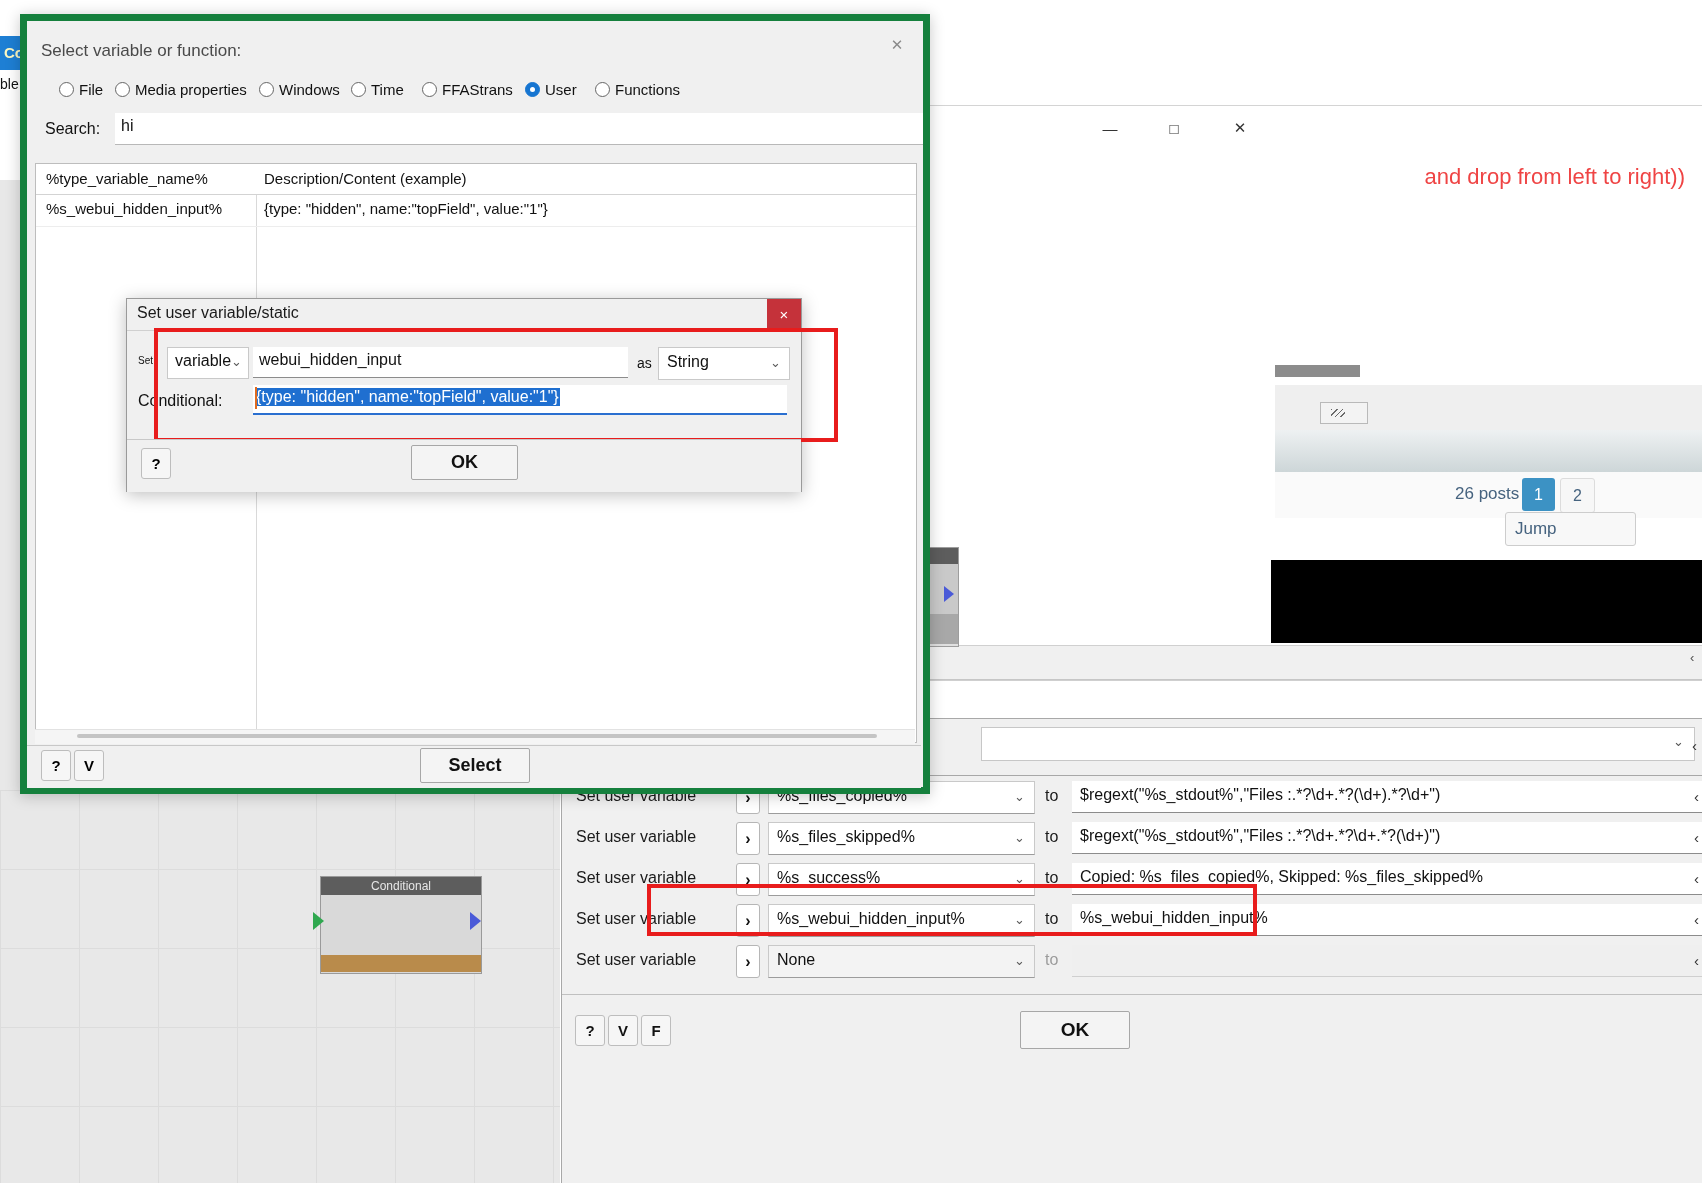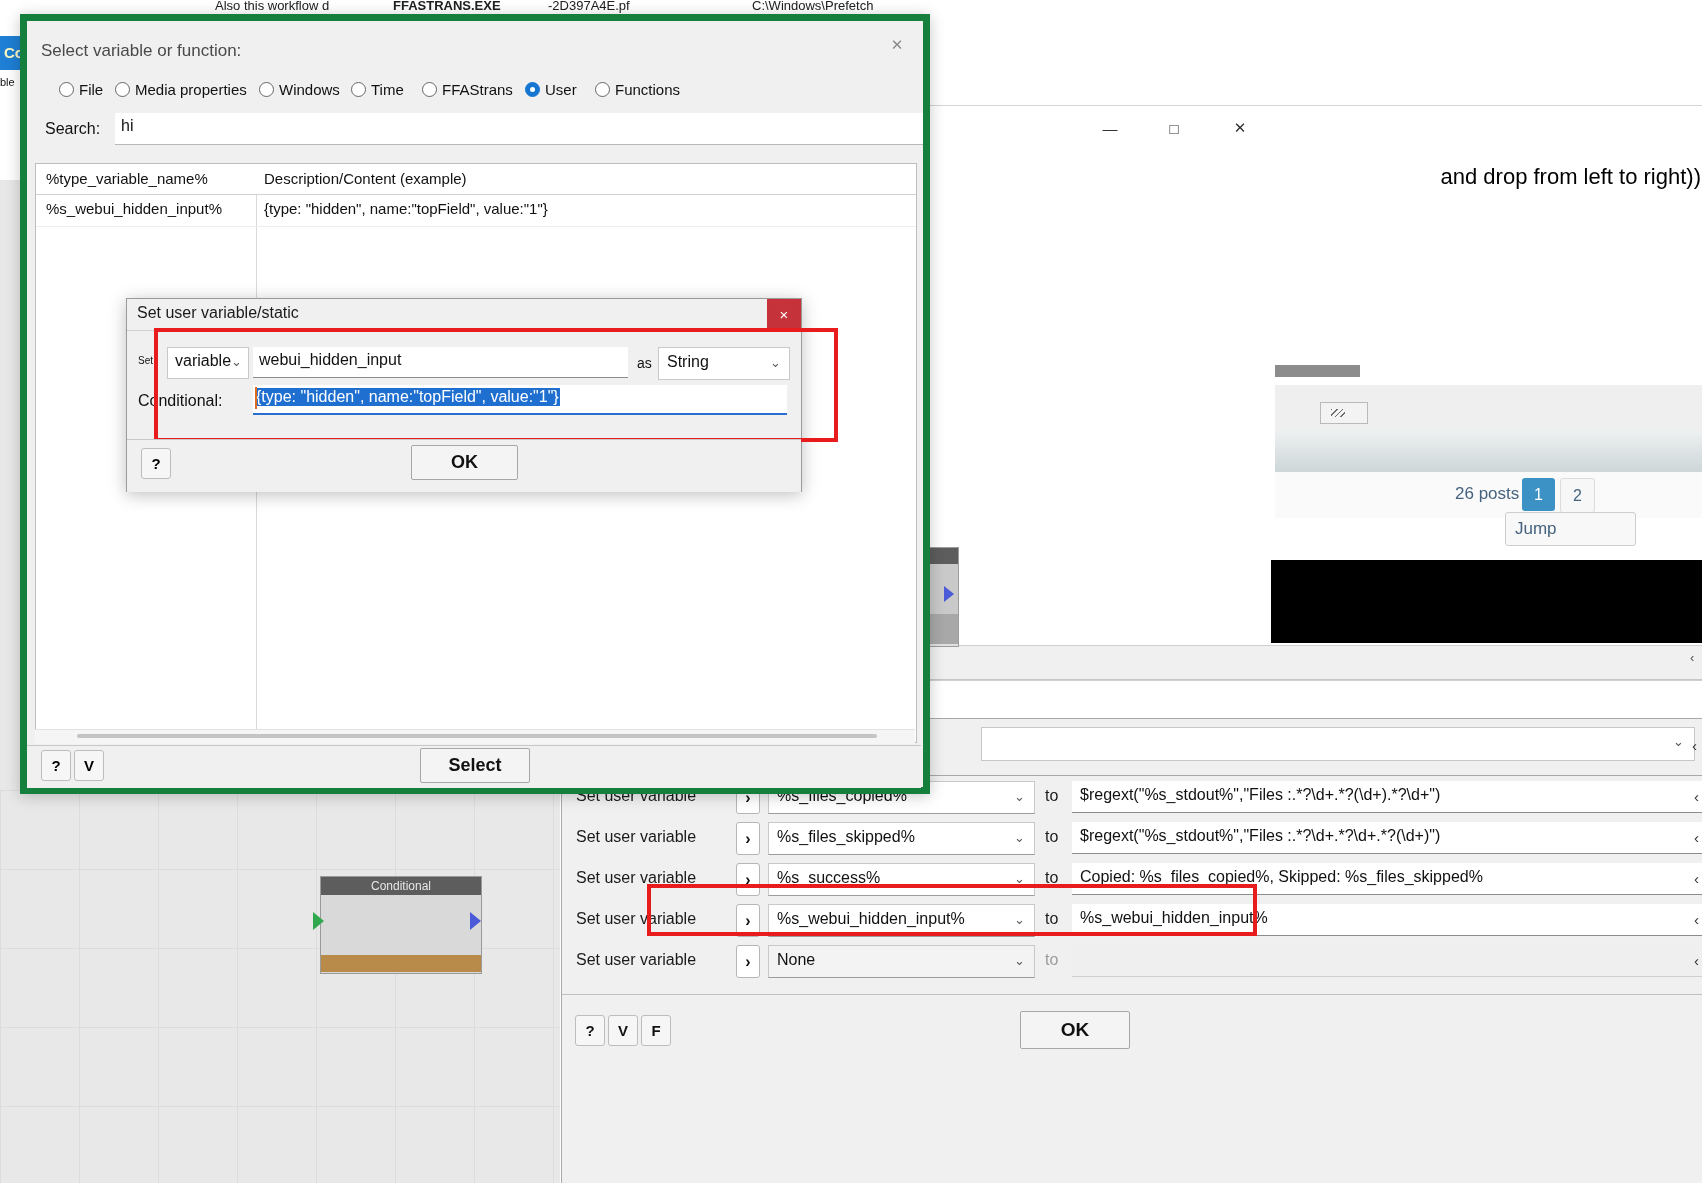--- a/index.html
+++ b/index.html
@@ -11,31 +11,31 @@
   }
 
   
   #desktop{position:absolute;inset:0;background:#ffffff;}
 
   #topstrip{position:absolute;left:0;top:0;width:1702px;height:14px;background:#ffffff;overflow:hidden;}
   #topstrip .t{position:absolute;white-space:nowrap;font-size:13px;color:#202020;top:-2px;}
 
   #blue-tab{position:absolute;left:0;top:36px;width:22px;height:34px;background:#1e7fd4;}
   #blue-tab span{color:#fef9c3;font-size:15px;font-weight:bold;padding-left:4px;display:block;line-height:34px;}
-  #left-word{position:absolute;left:0;top:76px;font-size:11px;color:#111;}
+  #left-word{position:absolute;left:0;top:76px;font-size:14px;color:#111;}
 
   
   #browser{position:absolute;left:905px;top:105px;width:797px;height:575px;background:#ffffff;border:1px solid #cfcfcf;border-top:none;}
   #browser-titlebar{position:absolute;left:905px;top:105px;width:797px;height:47px;background:#ffffff;border:1px solid #d4d4d4;border-bottom:none;}
   .winbtn{position:absolute;top:105px;width:46px;height:46px;display:flex;align-items:center;justify-content:center;font-size:15px;color:#333;}
   #wb-min{left:1087px;}
   #wb-max{left:1151px;}
   #wb-close{left:1217px;}
   #browser-head{position:absolute;left:906px;top:152px;width:795px;height:60px;background:#fff;}
-  #browser-head .hd{position:absolute;right:0;top:12px;font-size:22px;color:#000000;white-space:nowrap;}
+  #browser-head .hd{position:absolute;right:16px;top:12px;font-size:22px;color:#ef4444;white-space:nowrap;}
 
   #page-grey{position:absolute;left:906px;top:212px;width:795px;height:455px;background:#ffffff;}
   #grey-bar{position:absolute;left:1275px;top:365px;width:85px;height:12px;background:#8c8c8c;}
   #grey-row{position:absolute;left:1275px;top:385px;width:427px;height:45px;background:#efefef;border-bottom:1px solid #d9d9d9;}
   #resize-grip{position:absolute;left:1320px;top:402px;width:46px;height:20px;border:1px solid #b9b9b9;background:#f3f3f3;}
   #resize-grip::after{content:"";position:absolute;left:10px;top:6px;width:14px;height:8px;
      background:repeating-linear-gradient(135deg,#6a6a6a 0 1px,transparent 1px 4px);}
   #gradpanel{position:absolute;left:1275px;top:430px;width:427px;height:42px;background:linear-gradient(#eef1f2,#cdd6d8);border-bottom:1px solid #bdc6c8;}
   #postsrow{position:absolute;left:1275px;top:472px;width:427px;height:46px;background:#fafafa;}
   #posts-label{position:absolute;left:180px;top:12px;font-size:17px;color:#46637f;}
@@ -150,26 +150,20 @@
   #su-caret{position:absolute;left:128px;top:88px;width:2px;height:22px;background:#e06b1f;}
   #su-foot{position:absolute;left:0;top:140px;width:674px;height:52px;background:#f0f0f0;border-top:1px solid #c8c8c8;}
   #su-q{position:absolute;left:14px;top:8px;width:28px;height:29px;background:#f6f6f6;border:1px solid #bdbdbd;border-radius:3px;display:flex;align-items:center;justify-content:center;font-size:15px;font-weight:bold;}
   #su-ok{position:absolute;left:284px;top:5px;width:105px;height:33px;background:#f4f4f4;border:1px solid #a7a7a7;border-radius:2px;display:flex;align-items:center;justify-content:center;font-size:18px;font-weight:bold;color:#111;}
 </style>
 </head>
 <body>
 
 <div id="desktop">
 
-  <div id="topstrip">
-    <span class="t" style="left:215px;">Also this workflow d</span>
-    <span class="t" style="left:393px;font-weight:bold;">FFASTRANS.EXE</span>
-    <span class="t" style="left:548px;">-2D397A4E.pf</span>
-    <span class="t" style="left:752px;">C:\Windows\Prefetch</span>
-  </div>
 
   <div id="blue-tab">
     <span>Co</span>
   </div>
   <div id="left-word">ble</div>
 
   <div id="browser"></div>
   <div id="browser-titlebar"></div>
   <div class="winbtn" id="wb-min">—</div>
   <div class="winbtn" id="wb-max">□</div>

